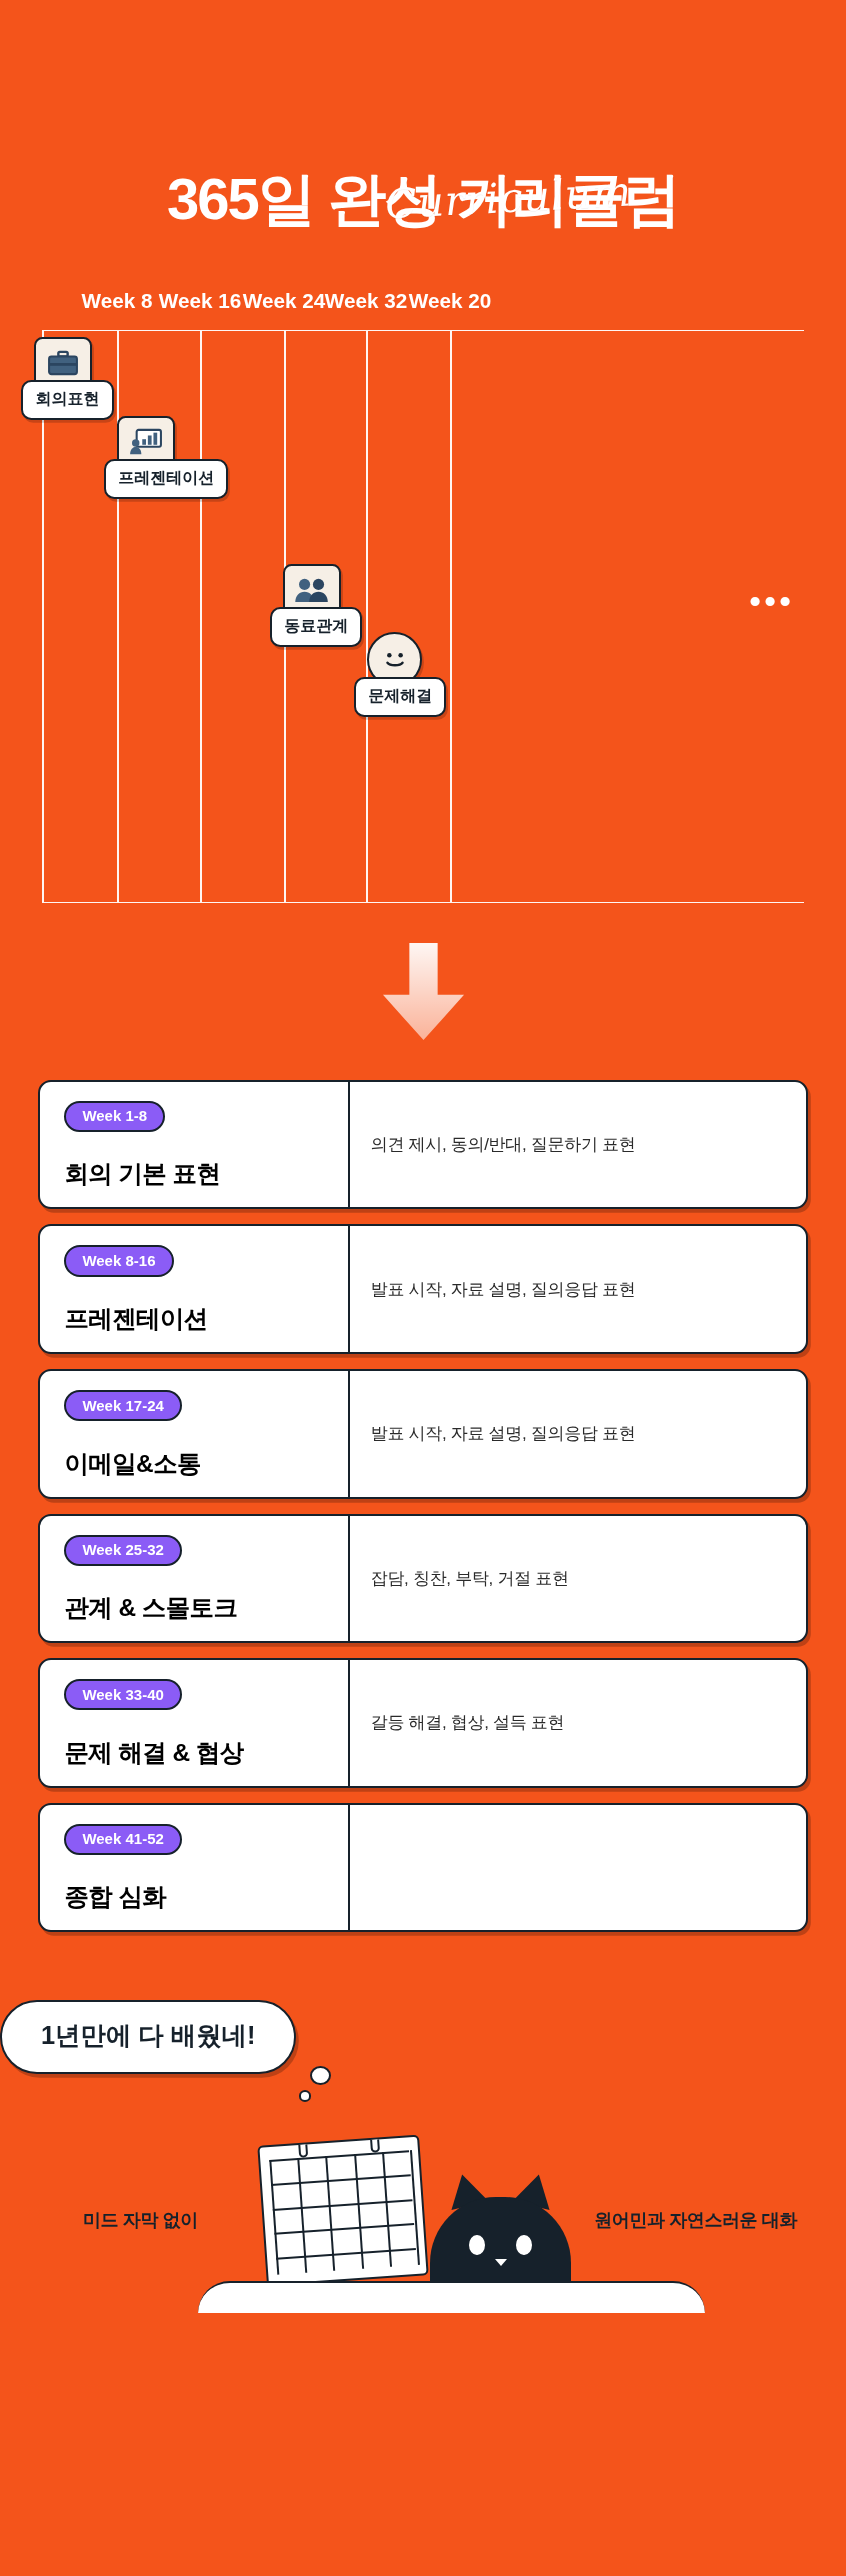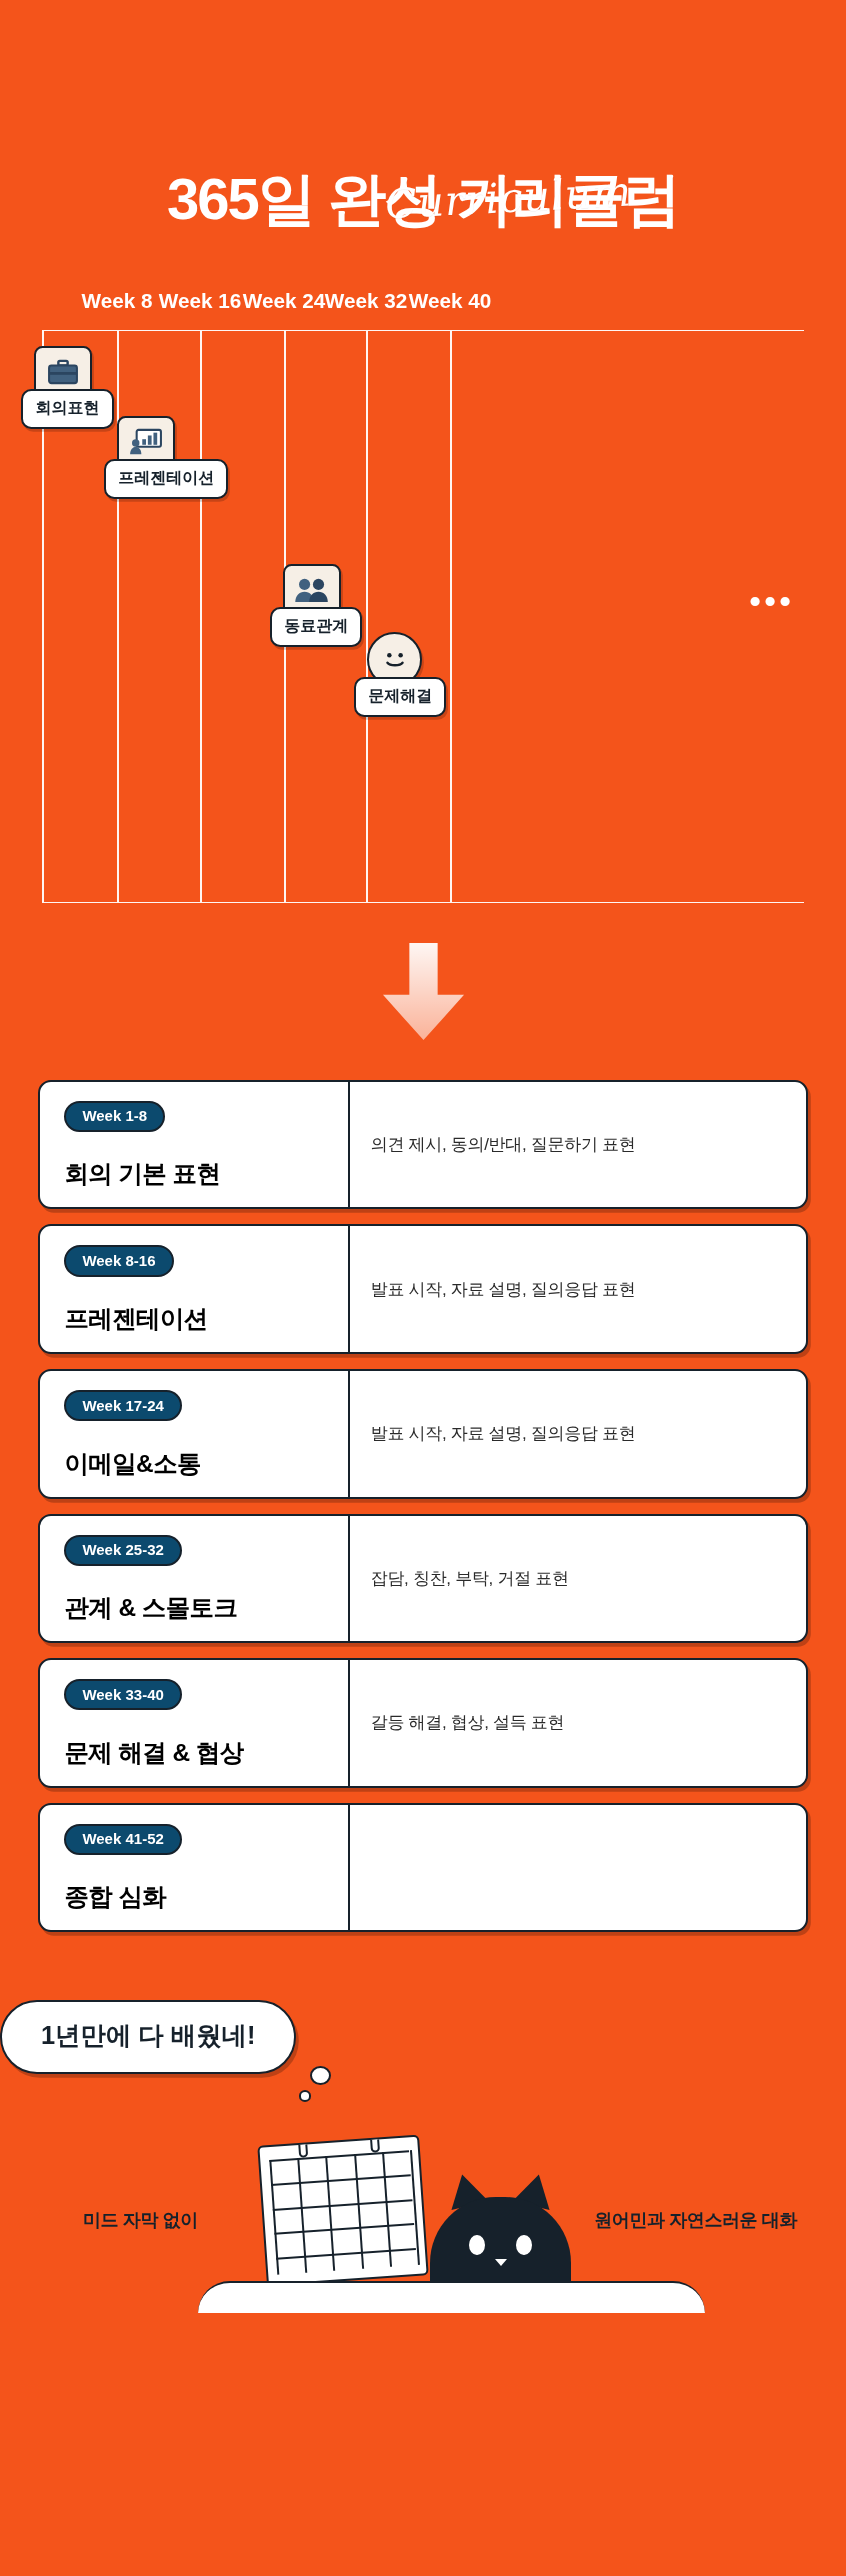--- a/index.html
+++ b/index.html
@@ -155,21 +155,21 @@
     width: 310px;
     flex: 0 0 310px;
     padding: 19px 17px 17px 24.4px;
     border-right: 2.4px solid #16212B;
     display: flex;
     flex-direction: column;
     justify-content: center;
   }
   .pill {
     align-self: flex-start;
-    background: #0c4a6e;
+    background: #8b5cf6;
     border: 2.4px solid #16212B;
     border-radius: 939px;
     color: #FFFFFF;
     font-size: 15px;
     font-weight: bold;
     padding: 4.7px 16px 5.6px 16px;
     margin-bottom: 10.3px;
   }
   .card-title {
     font-size: 24.4px;
@@ -333,34 +333,34 @@
   <div class="main-title">365일 완성 커리큘럼</div>
 </div>
 
 <div class="timeline">
 
   <div class="week-labels">
     <div class="week-label" style="left:75px">Week 8</div>
     <div class="week-label" style="left:158px">Week 16</div>
     <div class="week-label" style="left:242px">Week 24</div>
     <div class="week-label" style="left:324px">Week 32</div>
-    <div class="week-label" style="left:408px">Week 40</div>
+    <div class="week-label" style="left:408px">Week 20</div>
   </div>
 
   <div class="grid">
     <div class="vline" style="left:0px"></div>
     <div class="vline" style="left:75px"></div>
     <div class="vline" style="left:158px"></div>
     <div class="vline" style="left:242px"></div>
     <div class="vline" style="left:324px"></div>
     <div class="vline" style="left:408px"></div>
 
     <div class="dots">•••</div>
 
-    <div class="step" style="left:-20.7px; top:15px;">
+    <div class="step" style="left:-20.7px; top:6px;">
       <div class="step-icon">
         <svg width="32" height="26" viewBox="0 0 34 28" aria-hidden="true">
           <rect x="12" y="2" width="10" height="5" rx="1.6" fill="none" stroke="#2B4560" stroke-width="2.6"></rect>
           <rect x="2" y="7" width="30" height="19" rx="2.6" fill="#41617F" stroke="#2B4560" stroke-width="2.2"></rect>
           <rect x="2" y="14" width="30" height="3" fill="#2B4560"></rect>
         </svg>
       </div>
       <div class="step-label">회의표현</div>
     </div>
 

